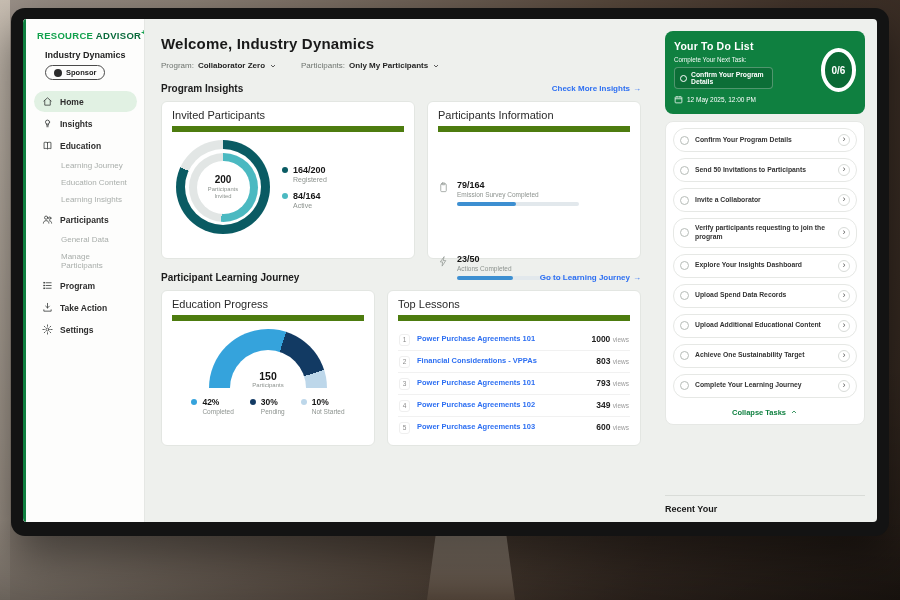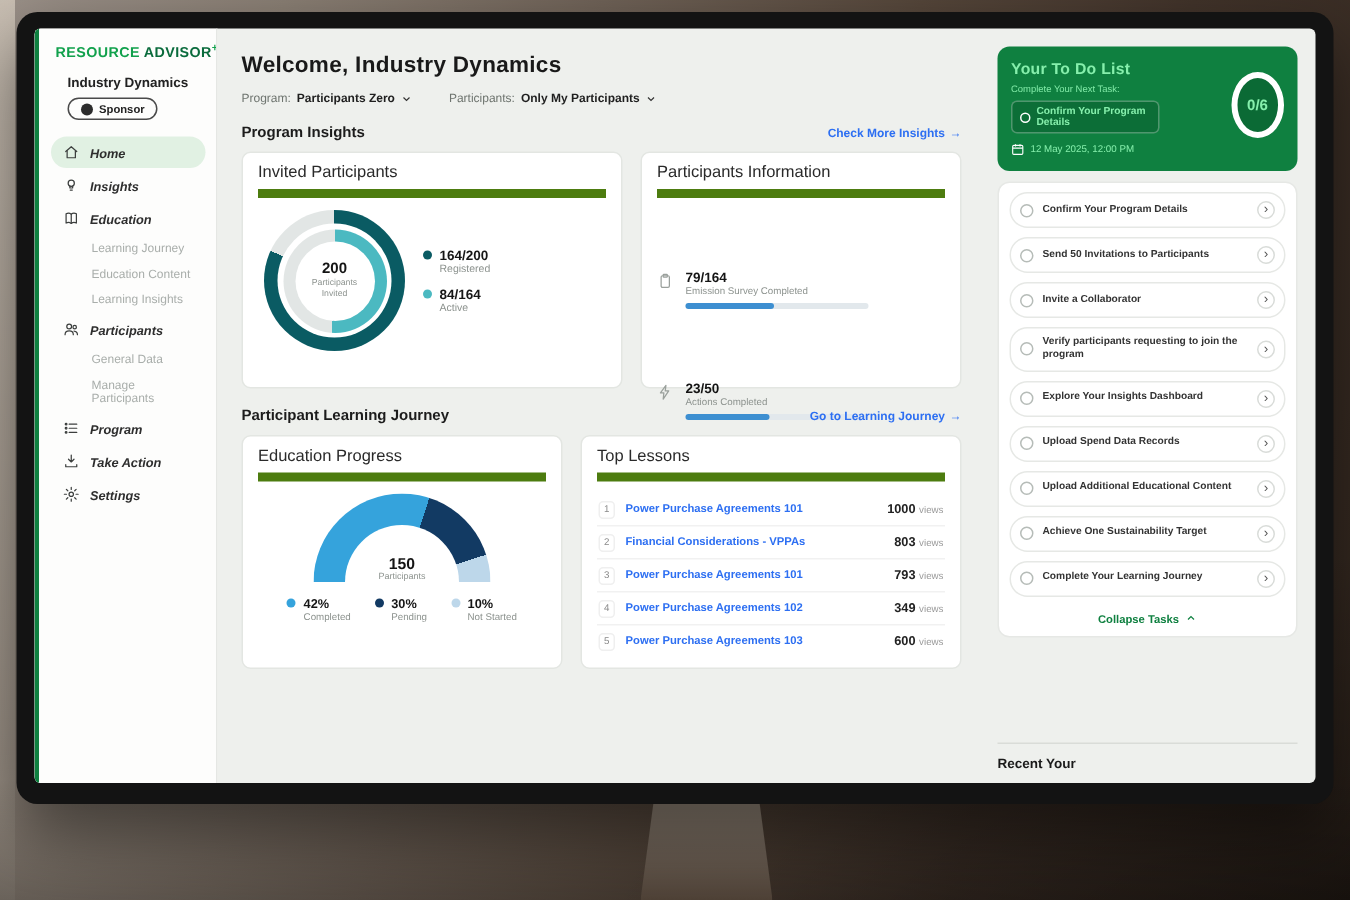--- a/index.html
+++ b/index.html
@@ -30,21 +30,21 @@
     padding:10px 7px 8px 8px; display:flex; flex-direction:column; overflow:hidden; }
   .logo { font-size:9.5px; font-weight:bold; letter-spacing:.3px; padding-left:3px; white-space:nowrap; }
   .logo-a { color:#11a14c; } .logo-b { color:#0a6b3c; }
   .logo-plus { color:#11a14c; font-size:7px; }
   .org { font-size:9px; font-weight:bold; color:#222; margin:9px 0 5px; padding-left:11px; }
   .badge { display:inline-flex; align-items:center; gap:4px; border:1px solid #4a4a4a;
     border-radius:9px; padding:2px 8px; font-size:7.5px; font-weight:bold; color:#222;
     margin:0 0 10px 11px; width:max-content; }
   .badge-dot { width:8px; height:8px; border-radius:50%; background:#2c2c2c; }
   .nav-item { display:flex; align-items:center; gap:7px; padding:5px 8px;
-    font-size:8.5px; font-weight:bold; color:#2e2e2e; border-radius:13px; margin:1px 0; cursor:pointer;font-style:italic; }
+    font-size:8.5px; font-weight:bold; color:#2e2e2e; border-radius:13px; margin:1px 0; cursor:pointer; }
   .nav-item svg { color:#3c3f3e; flex:none; }
   .nav-item.active { background:#e1f1e3; }
   .nav-sub { padding:4px 8px 4px 27px; font-size:8px; color:#a9aeab; cursor:pointer; }
 
   
   .main { flex:1; padding:13px 14px 10px 16px; overflow:hidden; }
   .page-title { font-size:15px; font-weight:bold; color:#191919; letter-spacing:.2px; margin-top:3px; }
   .filters { display:flex; gap:24px; margin-top:9px; align-items:center; }
   .filter { display:flex; align-items:center; gap:4px; font-size:8px; color:#6e746f; cursor:pointer; }
   .filter b { color:#1f1f1f; }
@@ -111,21 +111,21 @@
   .lesson-row:last-child { border-bottom:none; }
   .lesson-rank { font-size:6.5px; color:#8a8a8a; min-width:11px; text-align:center;
     border:1px solid #efefef; border-radius:3px; padding:1.5px 0; }
   .lesson-title { font-size:7.5px; font-weight:bold; color:#2d6ff2; flex:1; cursor:pointer; }
   .lesson-views { font-size:8.5px; font-weight:bold; color:#222; white-space:nowrap; }
   .views-word { font-size:6.5px; color:#9a9a9a; font-weight:normal; }
 
   
   .rightpanel { width:222px; min-width:222px; padding:12px 12px 8px 10px;
     display:flex; flex-direction:column; overflow:hidden; }
-  .todo-green { background:#0f8040; border-radius:8px; padding:9px 9px 10px; color:#86efac;
+  .todo-green { background:#0f8040; border-radius:8px; padding:9px 9px 10px; color:#ffffff;
     display:flex; justify-content:space-between;gap:48px; }
   .todo-left { width:130px; }
   .todo-title { font-size:10.5px; font-weight:bold; letter-spacing:.2px; }
   .todo-sub { font-size:6.3px; margin-top:4px; opacity:.95; }
   .todo-next { display:flex; align-items:center; gap:4px; background:rgba(0,0,0,.14);
     border:1px solid rgba(255,255,255,.28); border-radius:4px; padding:3px 5px; margin-top:4px;
     font-size:6.8px; font-weight:bold; cursor:pointer; }
   .todo-next-dot { width:7px; height:7px; border:1.5px solid #fff; border-radius:50%; flex:none; }
   .todo-date { display:flex; align-items:center; gap:4px; font-size:6.5px; margin-top:6px; }
   .todo-date svg { stroke:#fff; fill:none; stroke-width:2; }
@@ -227,21 +227,21 @@
       </div>
     </nav>
   </aside>
 
   <main class="main">
     <h1 class="page-title">Welcome, Industry Dynamics</h1>
 
     <div class="filters">
       <div class="filter">
         <span>Program:</span>
-        <b>Participants Zero</b>
+        <b>Collaborator Zero</b>
         <svg class="chev" viewBox="0 0 24 24">
               <path d="M6 9l6 6 6-6"></path>
             </svg>
       </div>
       <div class="filter">
         <span>Participants:</span>
         <b>Only My Participants</b>
         <svg class="chev" viewBox="0 0 24 24">
               <path d="M6 9l6 6 6-6"></path>
             </svg>

